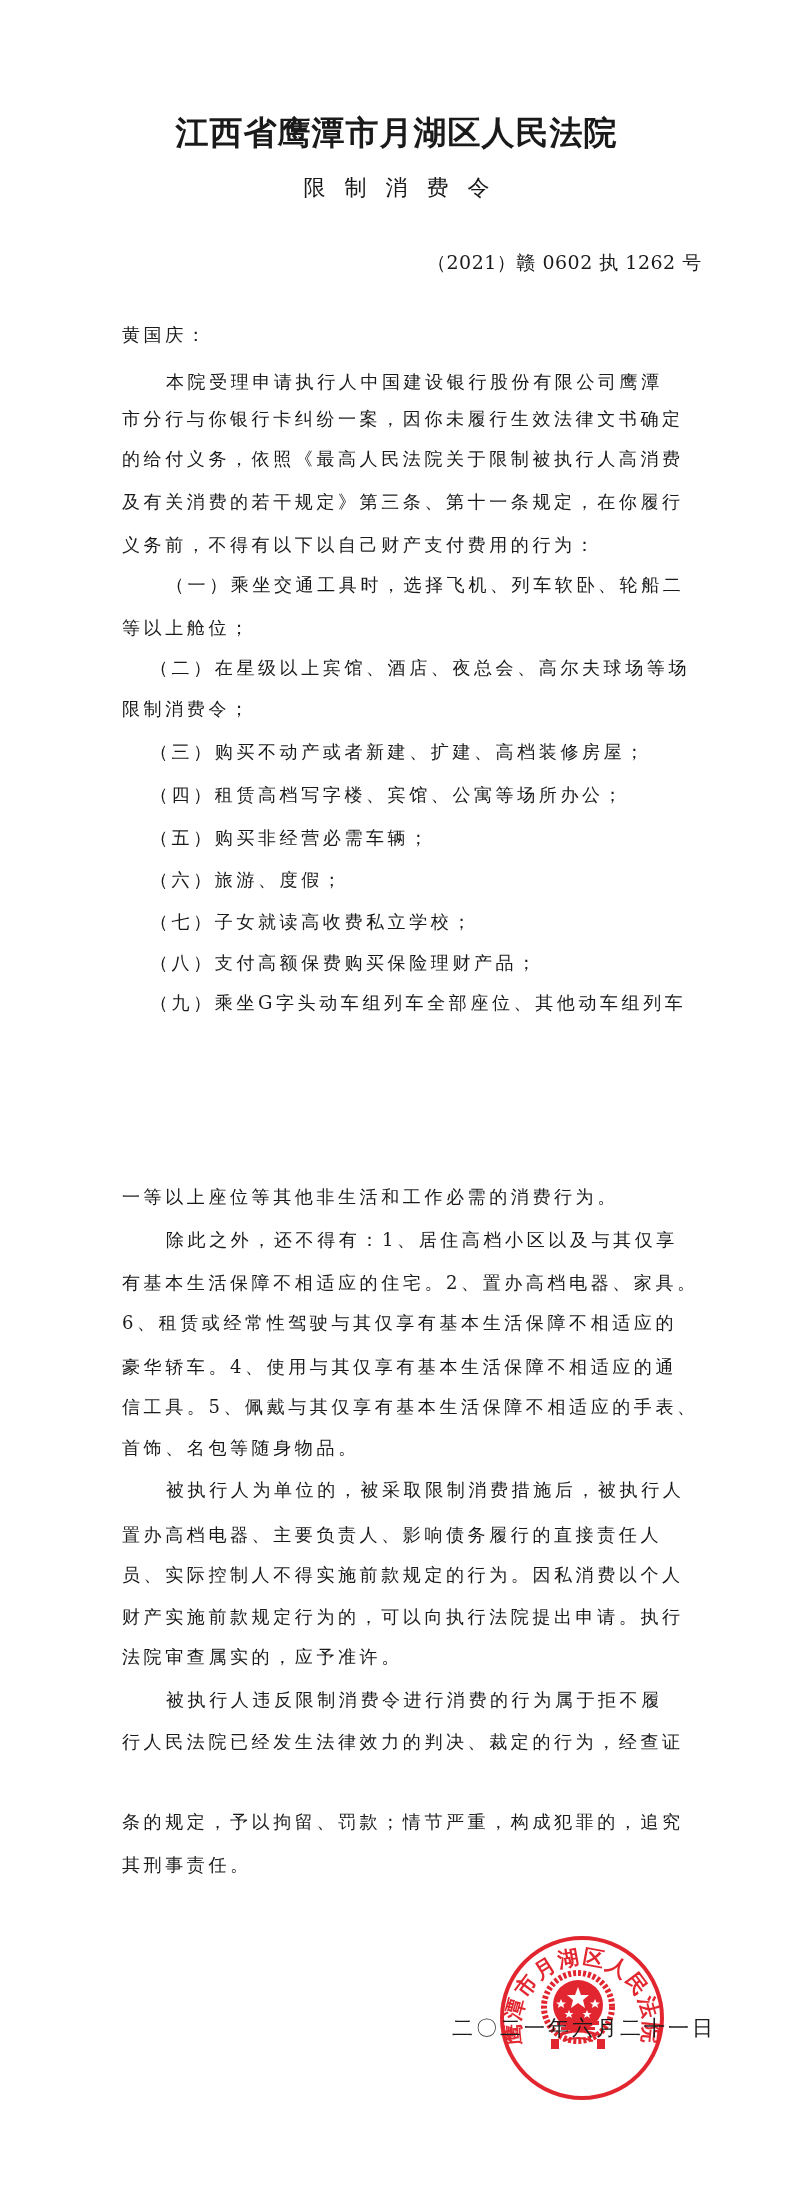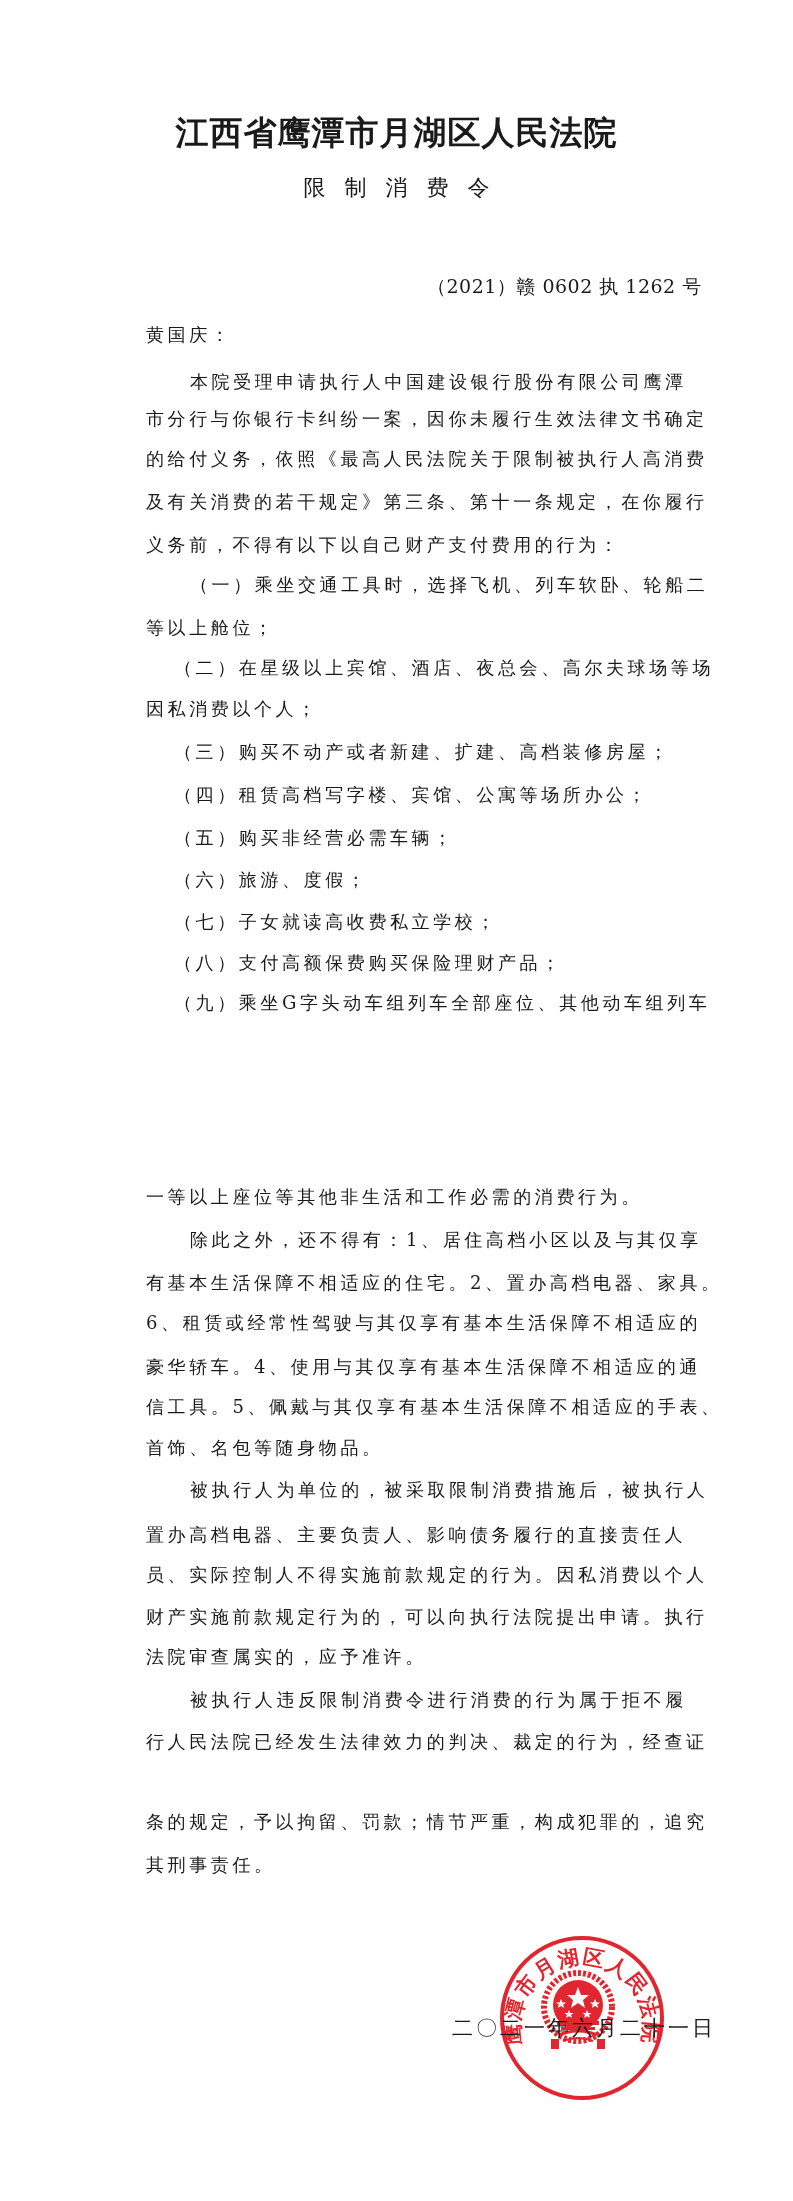--- a/index.html
+++ b/index.html
@@ -3,23 +3,23 @@
 <meta charset="utf-8">
 <style>
   html, body { margin:0; padding:0; background:#ffffff; }
   body { width:793px; height:2201px; position:relative; overflow:hidden;
          font-family:"DejaVu Serif","Liberation Serif",serif; color:#1a1a1a; }
   .page { position:absolute; left:0; top:0; width:793px; height:2201px; background:#fff; }
   .title { position:absolute; left:0; width:793px; text-align:center; top:113px;
            font-size:33px; font-weight:bold; letter-spacing:1px; line-height:40px; }
   .subtitle { position:absolute; left:0; width:793px; text-align:center; top:168px;
               font-size:22px; letter-spacing:19px; text-indent:19px; line-height:40px; }
-  .caseno { position:absolute; left:427px; top:249px; font-size:19px; line-height:26px; letter-spacing:0.5px;margin-top:24px; }
+  .caseno { position:absolute; left:427px; top:249px; font-size:19px; line-height:26px; letter-spacing:0.5px; }
   .line { position:absolute; left:122px; width:552px; font-size:18px; line-height:26px;
-          white-space:nowrap; letter-spacing:3.6px;margin-left:24px; }
+          white-space:nowrap; letter-spacing:3.6px; }
   .ind2 { left:166px; }
   .ind1 { left:150px; }
   .date { position:absolute; left:440px; top:2015px; font-size:21px; line-height:26px;
           letter-spacing:3px; z-index:3; font-family:Liberation Sans, sans-serif;margin-left:12px; }
   .seal { position:absolute; left:499px; top:1935px; width:166px; height:166px; z-index:2; opacity:0.92; }
 </style>
 </head>
 <body>
 
 <div class="page">
@@ -32,21 +32,21 @@
 
   <div class="line ind2" style="top:369px">本院受理申请执行人中国建设银行股份有限公司鹰潭</div>
   <div class="line" style="top:406px">市分行与你银行卡纠纷一案，因你未履行生效法律文书确定</div>
   <div class="line" style="top:446px">的给付义务，依照《最高人民法院关于限制被执行人高消费</div>
   <div class="line" style="top:489px">及有关消费的若干规定》第三条、第十一条规定，在你履行</div>
   <div class="line" style="top:532px">义务前，不得有以下以自己财产支付费用的行为：</div>
 
   <div class="line ind2" style="top:572px">（一）乘坐交通工具时，选择飞机、列车软卧、轮船二</div>
   <div class="line" style="top:615px">等以上舱位；</div>
   <div class="line ind1" style="top:655px">（二）在星级以上宾馆、酒店、夜总会、高尔夫球场等场</div>
-  <div class="line" style="top:696px">因私消费以个人；</div>
+  <div class="line" style="top:696px">限制消费令；</div>
   <div class="line ind1" style="top:739px">（三）购买不动产或者新建、扩建、高档装修房屋；</div>
   <div class="line ind1" style="top:782px">（四）租赁高档写字楼、宾馆、公寓等场所办公；</div>
   <div class="line ind1" style="top:825px">（五）购买非经营必需车辆；</div>
   <div class="line ind1" style="top:867px">（六）旅游、度假；</div>
   <div class="line ind1" style="top:909px">（七）子女就读高收费私立学校；</div>
   <div class="line ind1" style="top:950px">（八）支付高额保费购买保险理财产品；</div>
   <div class="line ind1" style="top:990px">（九）乘坐G字头动车组列车全部座位、其他动车组列车</div>
 
   <div class="line" style="top:1184px">一等以上座位等其他非生活和工作必需的消费行为。</div>
   <div class="line ind2" style="top:1227px">除此之外，还不得有：1、居住高档小区以及与其仅享</div>

